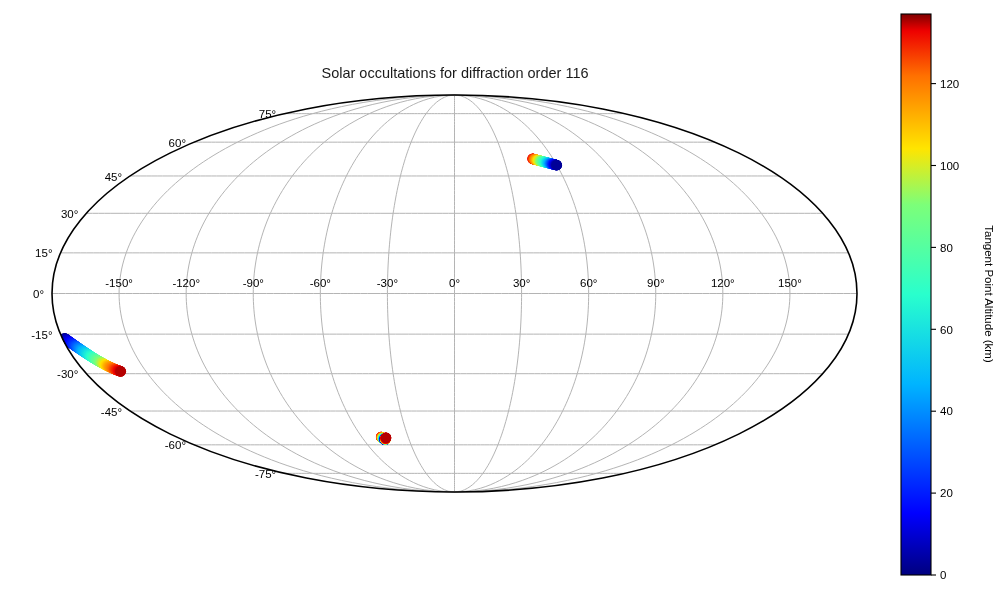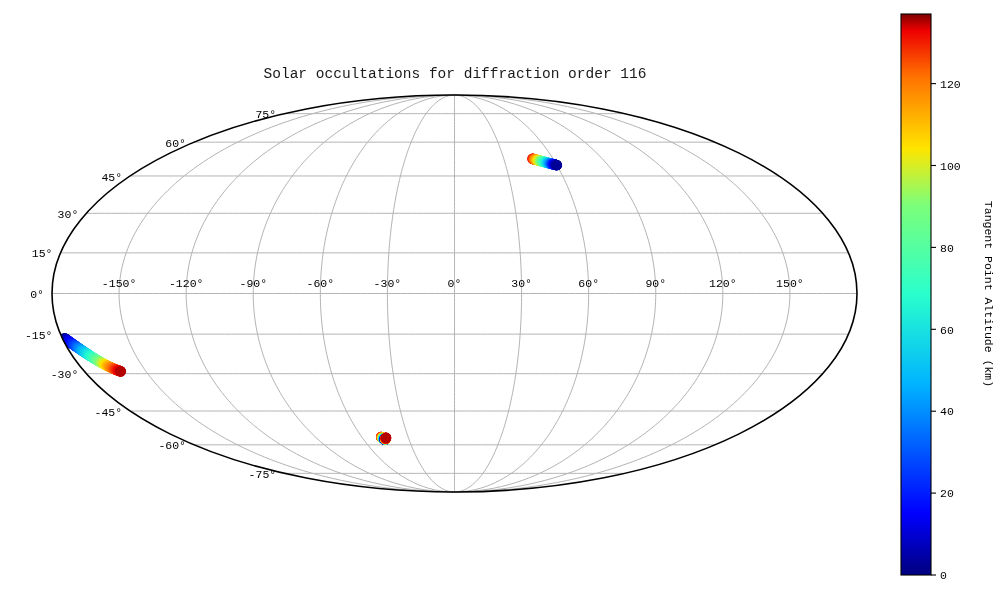--- a/index.html
+++ b/index.html
@@ -5,21 +5,21 @@
   html, body {
     margin: 0;
     padding: 0;
     background: #ffffff;
   }
   #figure {
     position: relative;
     width: 1000px;
     height: 600px;
     background: #ffffff;
-    font-family: Liberation Mono, monospace;
+    font-family: Liberation Sans, sans-serif;
     overflow: hidden;
   }
   #map-svg {
     position: absolute;
     left: 0;
     top: 0;
   }
   .title-text {
     font-size: 14.5px;
     fill: #1a1a1a;

